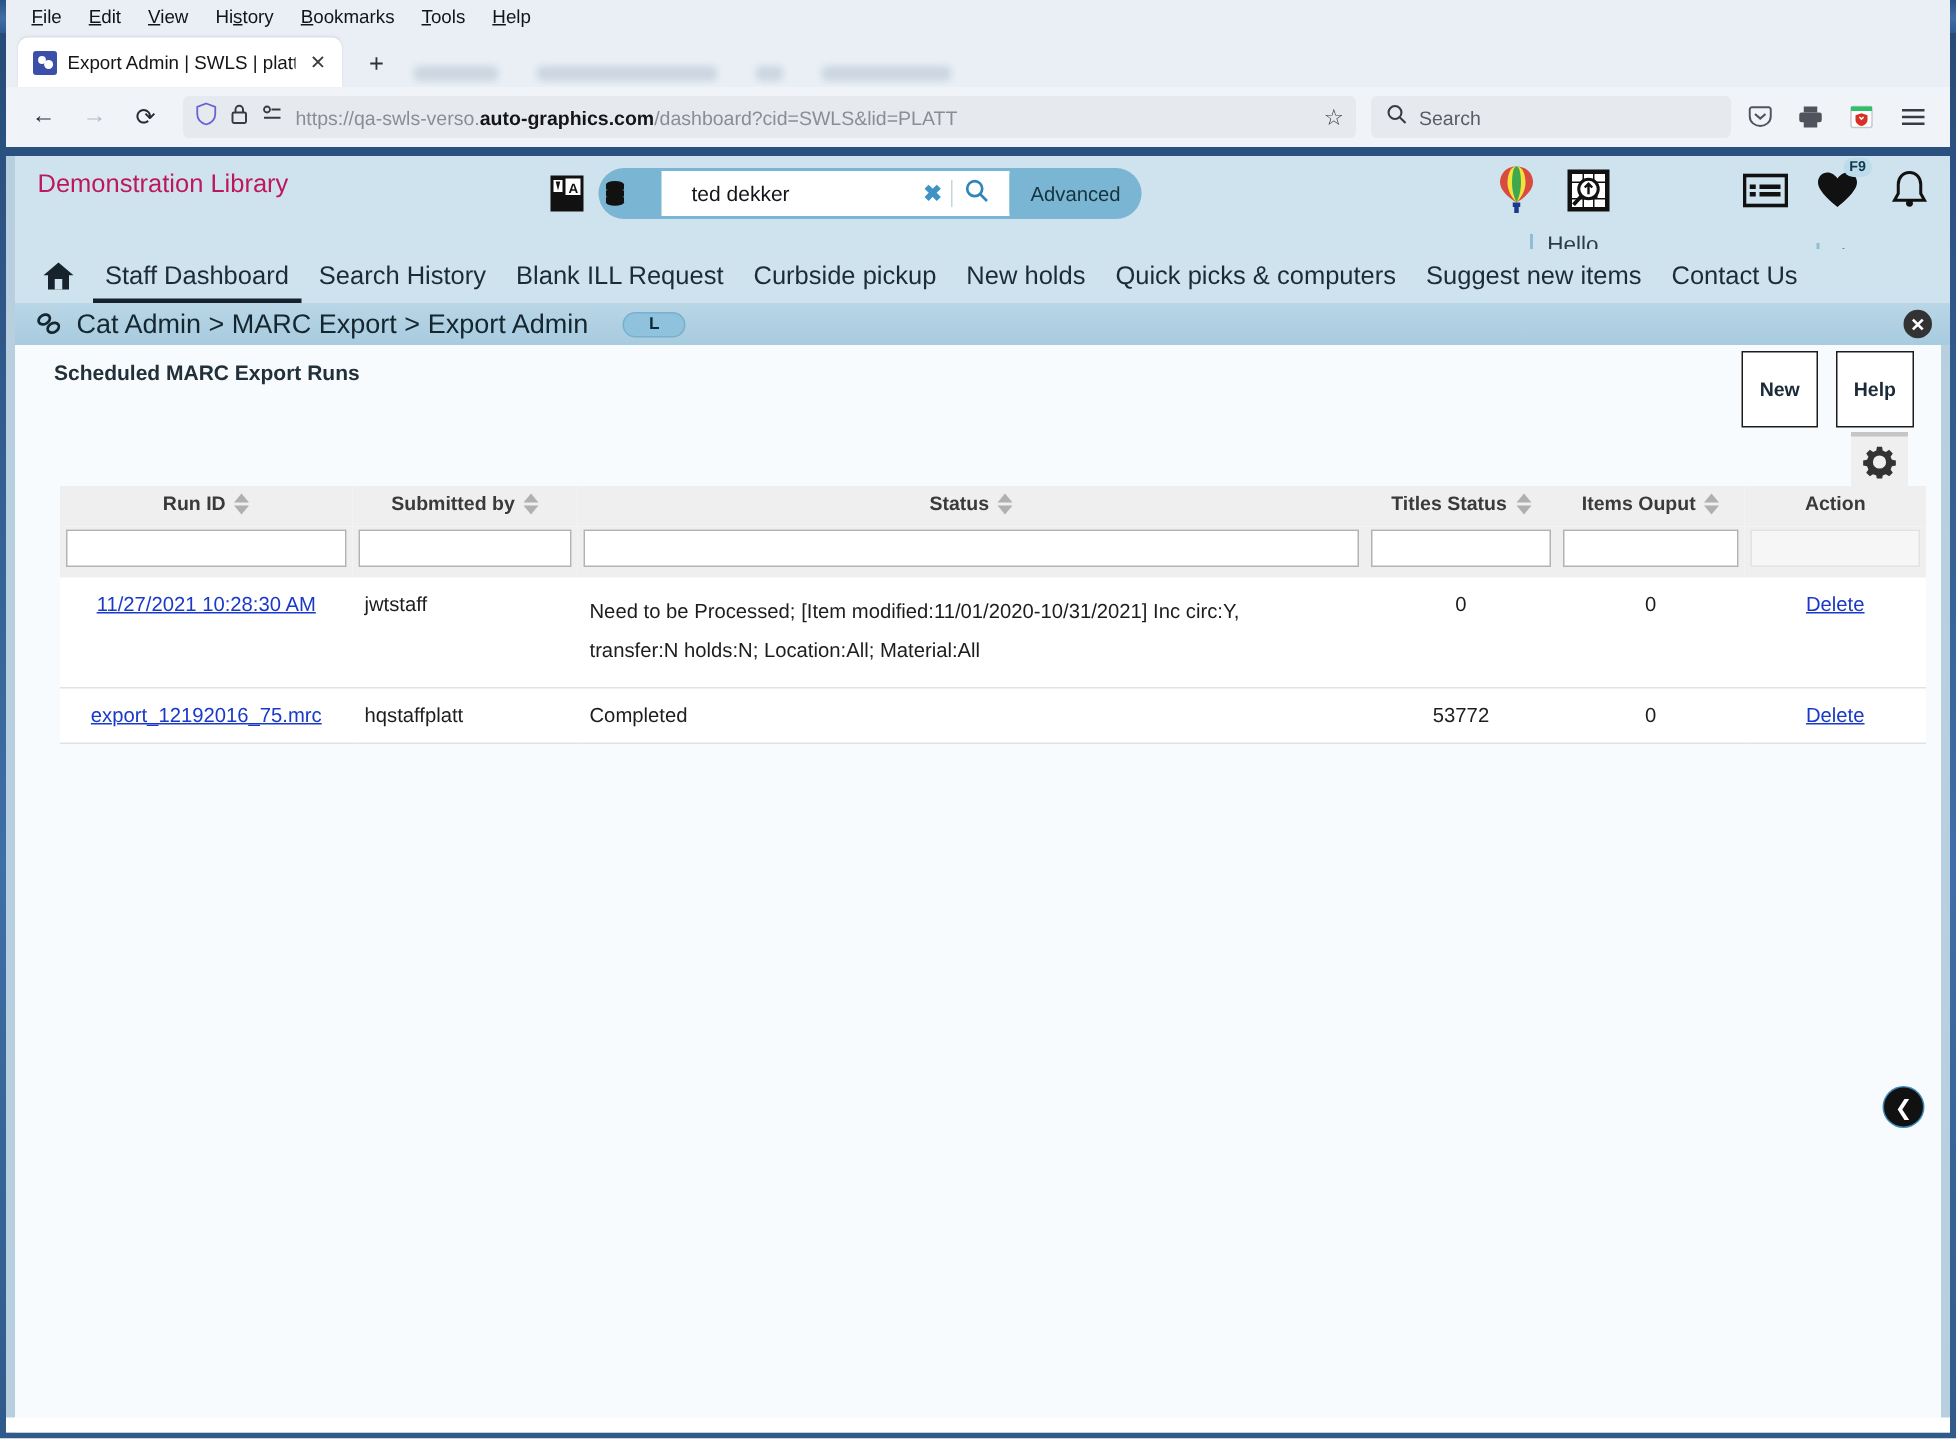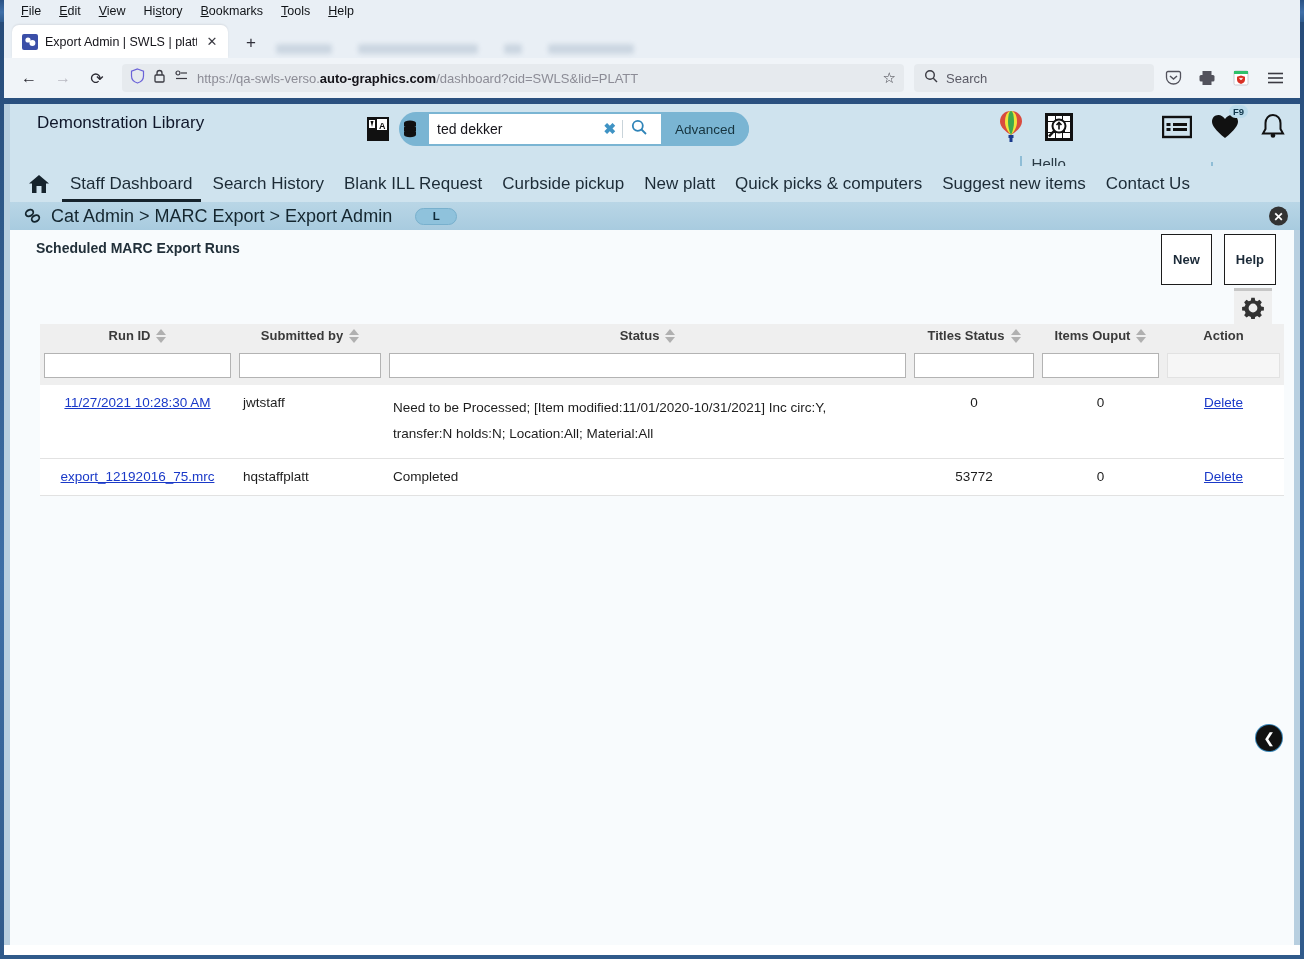--- a/index.html
+++ b/index.html
@@ -173,22 +173,22 @@
   }
 
   
   #app-header {
     background: #cfe3ee;
     height: 62px;
     position: relative;
     margin-left: 6px;
   }
   #lib-name {
-    position: absolute; left: 27px; top: 9px;
-    font-size: 17px; color: #0f172a;
+    position: absolute; left: 15px; top: 9px;
+    font-size: 17px; color: #be185d;
   }
   #search-cluster {
     position: absolute; left: 355px; top: 8px;
     display: flex; align-items: center; gap: 0;
   }
   #lang-icon {
     width: 26px; height: 28px;
     margin-right: 8px;
     display: flex; align-items: center; justify-content: center;
   }
@@ -206,22 +206,22 @@
     padding: 0 12px 0 34px;
     color: #16343f; font-size: 13.5px;
     background: #7ab5d3;
     border: 0;
   }
   #db-icon { width: 22px; display:flex; align-items:center; justify-content:center; }
   #search-input-wrap {
     width: 232px; height: 30px;
     background: #ffffff;
     display: flex; align-items: center;
-    padding: 0 6px 0 8px;
-    margin: 0 0 0 8px;
+    padding: 0 6px 0 20px;
+    margin: 0 0 0 20px;
   }
   #search-input-wrap .val { flex: 1 1 auto; font-size: 14px; color: #15141a; }
   .clear-x { color: #3f93c4; font-size: 15px; font-weight: bold; padding: 0 6px; }
   .vdiv { width: 1px; height: 18px; background: #c9d4da; }
   .mag { color: #2f84b8; font-size: 16px; padding: 0 8px; }
   #advanced-btn {
     height: 26px; padding: 0 14px;
     display: flex; align-items: center;
     background: #7ab5d3; color: #16343f;
     font-size: 13.5px;
@@ -624,21 +624,21 @@
       <div id="home-ico">
         <svg width="22" height="20" viewBox="0 0 22 20">
             <path d="M11 1 L21 9.5 H18 V19 H4 V9.5 H1 Z" fill="#16232c"></path>
             <rect x="8.5" y="12" width="5" height="7" fill="#cfe3ee"></rect>
           </svg>
       </div>
       <div class="navitem active">Staff Dashboard</div>
       <div class="navitem">Search History</div>
       <div class="navitem">Blank ILL Request</div>
       <div class="navitem">Curbside pickup</div>
-      <div class="navitem">New platt</div>
+      <div class="navitem">New holds</div>
       <div class="navitem">Quick picks &amp; computers</div>
       <div class="navitem">Suggest new items</div>
       <div class="navitem">Contact Us</div>
     </div>
 
     <div id="crumbbar">
       <div id="crumb-link-ico">
         <svg width="18" height="16" viewBox="0 0 18 16">
           <ellipse cx="5.5" cy="5" rx="4" ry="3" fill="none" stroke="#14262f" stroke-width="1.8" transform="rotate(-30 5.5 5)"></ellipse>
           <ellipse cx="11.5" cy="10.5" rx="4" ry="3" fill="none" stroke="#14262f" stroke-width="1.8" transform="rotate(-30 11.5 10.5)"></ellipse>

